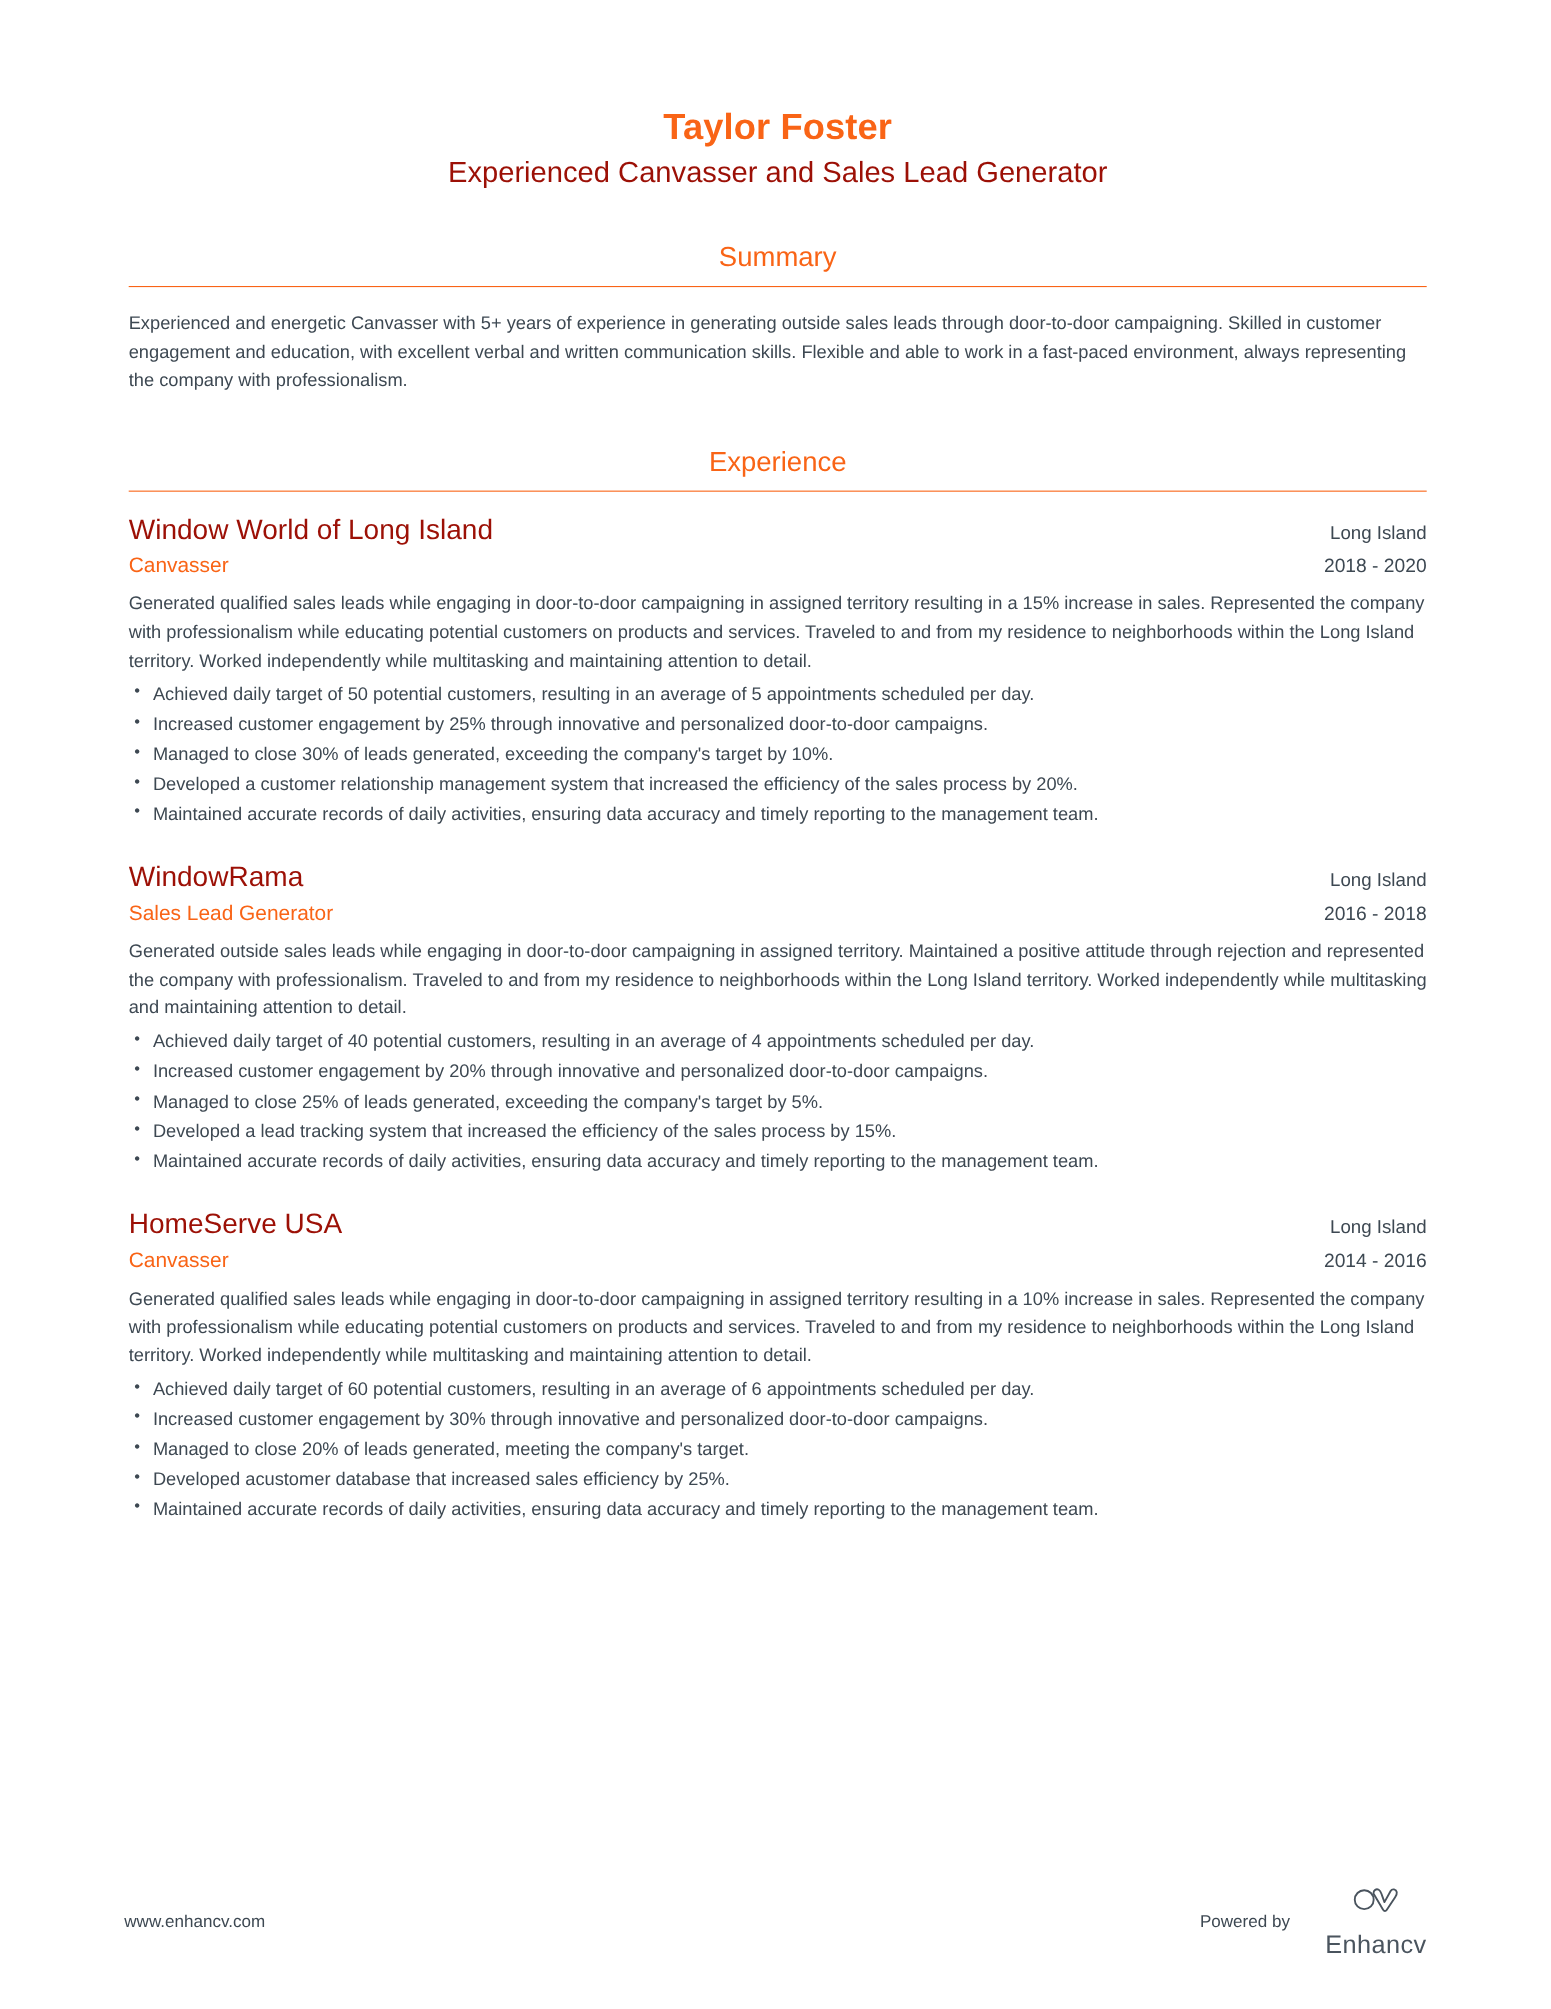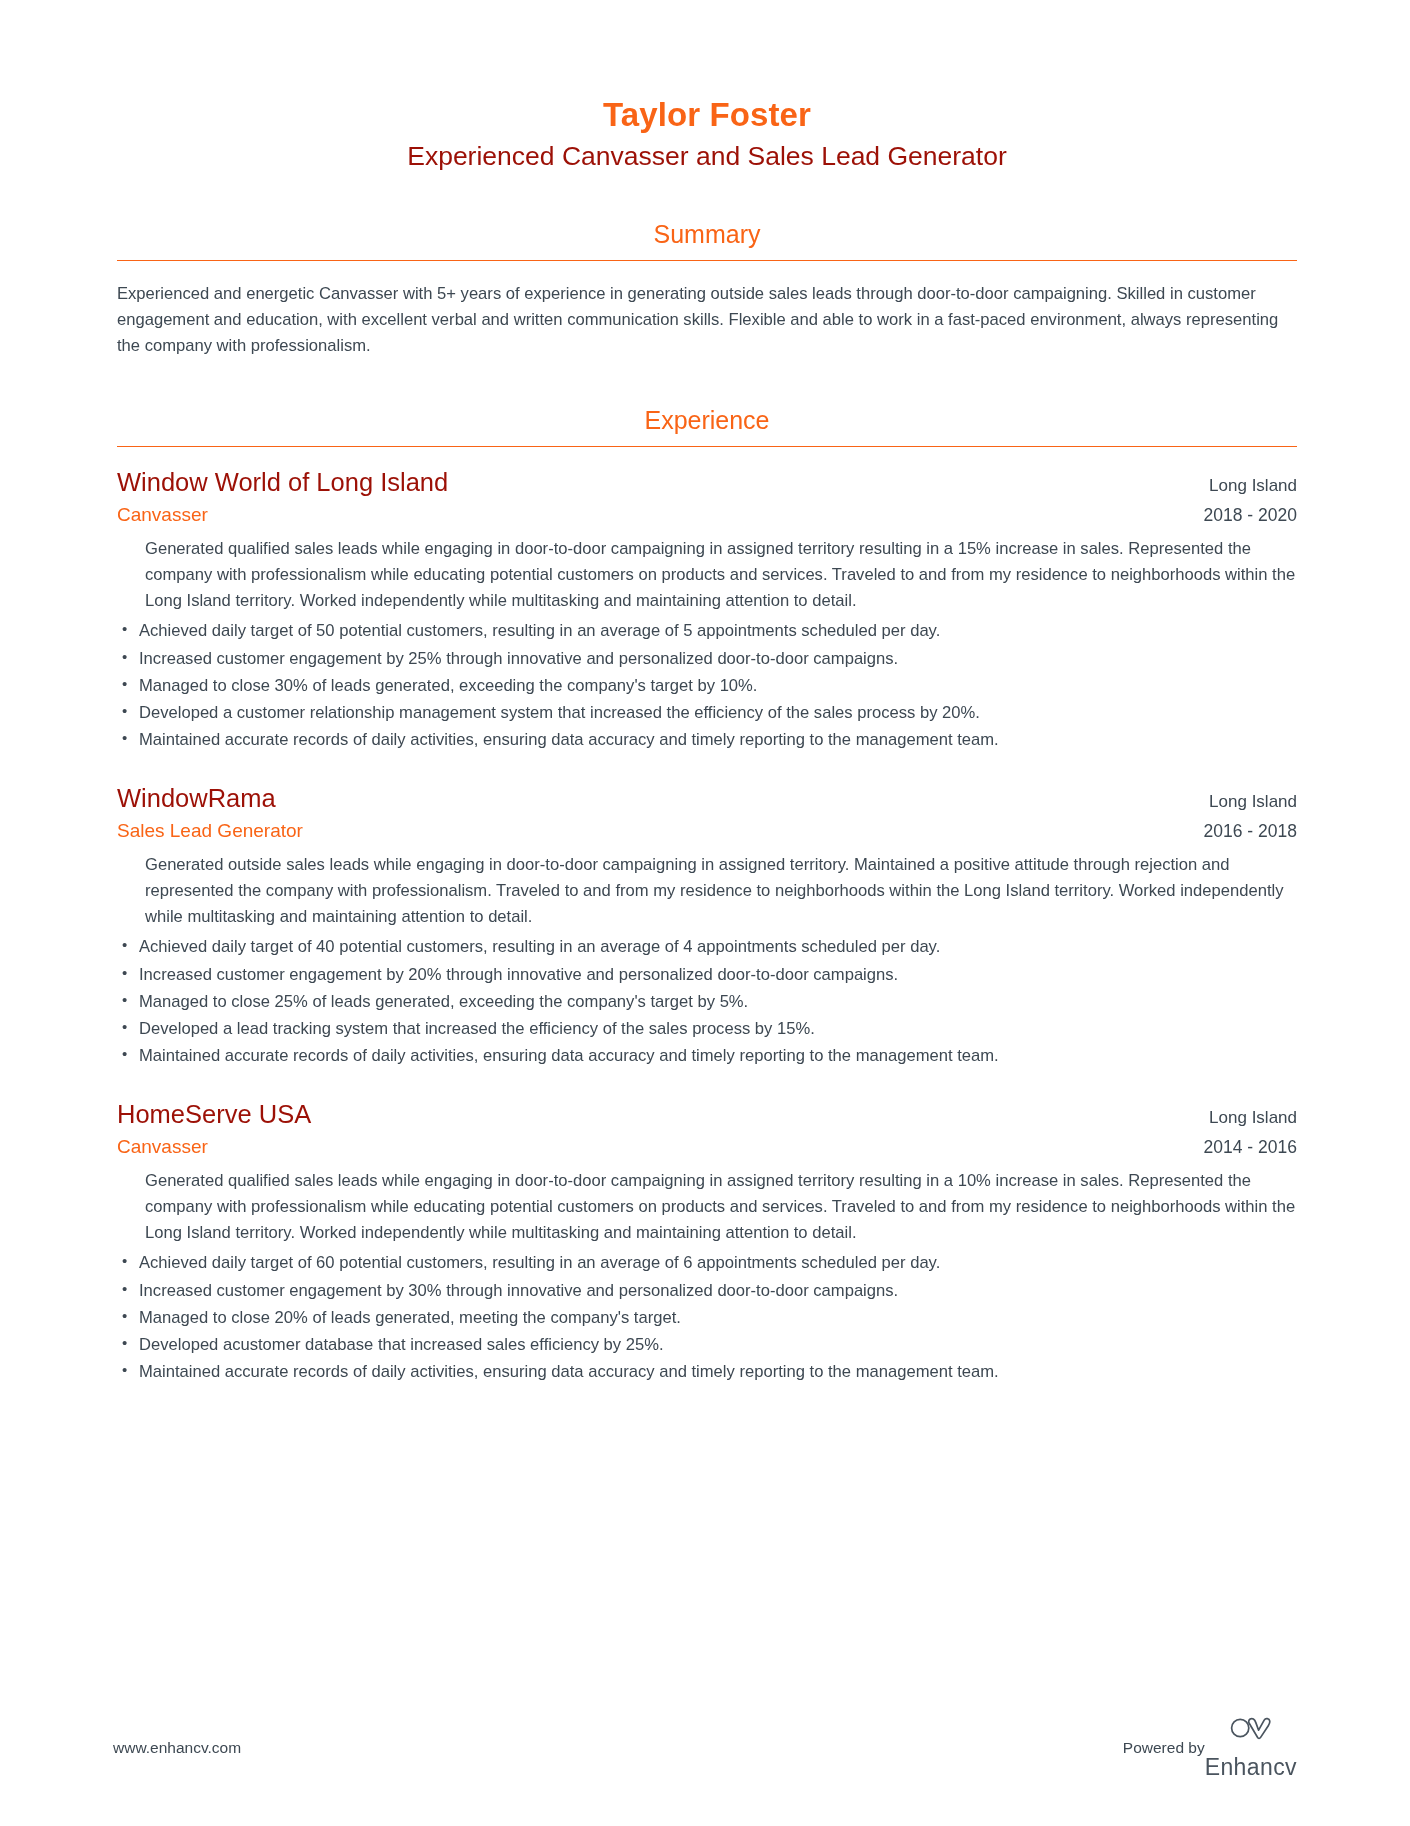--- a/index.html
+++ b/index.html
@@ -117,21 +117,20 @@
   }
   .job-dates {
     font-size: 17.5px;
     color: #3d4852;
     white-space: nowrap;
     padding-left: 20px;
     padding-top: 5px;
   }
   .job-desc {
     margin-top: 9px;
-    margin-left: 28px;
   }
   .bullets {
     list-style: none;
     margin: 6px 0 0 0;
     padding: 0;
   }
   .bullets li {
     position: relative;
     padding-left: 22px;
     font-size: 16.6px;
@@ -158,21 +157,21 @@
     align-items: center;
     justify-content: space-between;
   }
   .footer-url {
     font-size: 15.5px;
     color: #3d4852;
   }
   .footer-right {
     display: flex;
     align-items: center;
-    gap: 0;
+    gap: 32px;
   }
   .footer-powered {
     font-size: 15.5px;
     color: #3d4852;
   }
   .brand {
     display: flex;
     align-items: center;
     gap: 9px;
     flex-direction: column;

